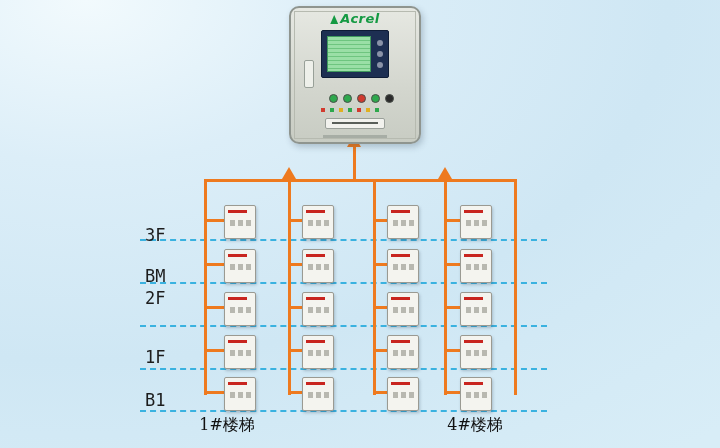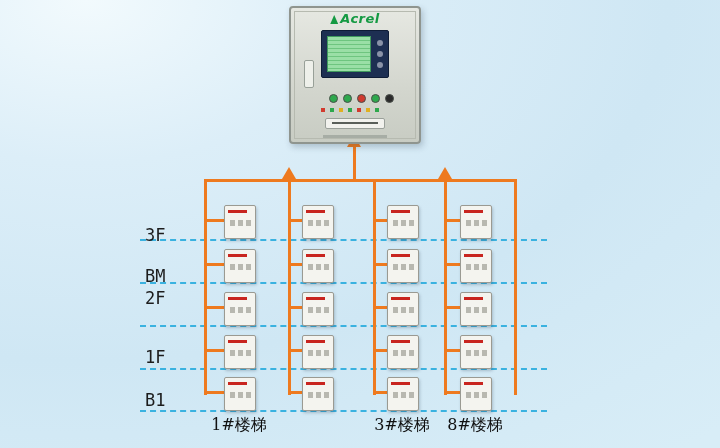--- a/index.html
+++ b/index.html
@@ -5,21 +5,21 @@
   html,body{margin:0;padding:0;}
   .stage{
     position:relative;width:720px;height:448px;overflow:hidden;
     background:radial-gradient(130% 130% at 12% 0%, #f2fafd 0%, #dcEEf8 28%, #cfe7f4 62%, #d8edf7 100%);
     font-family:"DejaVu Sans", sans-serif;
   }
 
   
   .cab{position:absolute;left:289px;top:6px;width:128px;height:134px;
     background:linear-gradient(180deg,#e6e8e2 0%,#d3d6ce 60%,#c8ccc3 100%);
-    border:2px solid #8f958f;border-radius:4px;box-shadow:2px 3px 6px rgba(40,60,80,.25);}
+    border:2px solid #8f958f;border-radius:10px;box-shadow:2px 3px 6px rgba(40,60,80,.25);}
   .cab-door{position:absolute;inset:3px;border:1px solid #b6bab0;}
   .cab-brand{position:absolute;top:3px;left:0;right:0;text-align:center;
     color:#159a43;font-weight:bold;font-style:italic;font-size:13px;letter-spacing:.5px;}
   .cab-logo{display:inline-block;width:8px;height:9px;background:#159a43;
     clip-path:polygon(0 100%,50% 0,100% 100%);margin-right:2px;vertical-align:-1px;}
   .cab-screen{position:absolute;left:30px;top:22px;width:66px;height:46px;
     background:#1d2f52;border:1px solid #0e1c36;border-radius:2px;}
   .cab-lcd{position:absolute;left:5px;top:5px;width:42px;height:34px;border:1px solid #3f9a5d;
     background:repeating-linear-gradient(180deg,#9adfa6 0 3px,#6ec57f 3px 4px);}
   .cab-sbtn{position:absolute;right:5px;top:9px;width:6px;height:6px;border-radius:50%;
@@ -145,17 +145,16 @@
     <div class="cab-btn" style="left:38px;background:#2ea84d"></div>
     <div class="cab-btn" style="left:52px;background:#2ea84d"></div>
     <div class="cab-btn" style="left:66px;background:#cf3a2e"></div>
     <div class="cab-btn" style="left:80px;background:#2ea84d"></div>
     <div class="cab-btn" style="left:94px;background:#2b2b2b"></div>
     <div class="cab-leds"></div>
     <div class="cab-slot"></div>
     <div class="cab-footer"></div>
   </div>
 
-  <div class="slabel" style="left:204px">1#楼梯</div>
-  <div class="slabel" style="left:367px">3#楼梯</div>
-  <div class="slabel" style="left:440px">8#楼梯</div>
+  <div class="slabel" style="left:192px">1#楼梯</div>
+  <div class="slabel" style="left:440px">4#楼梯</div>
 
 </div>
 
 </body></html>

